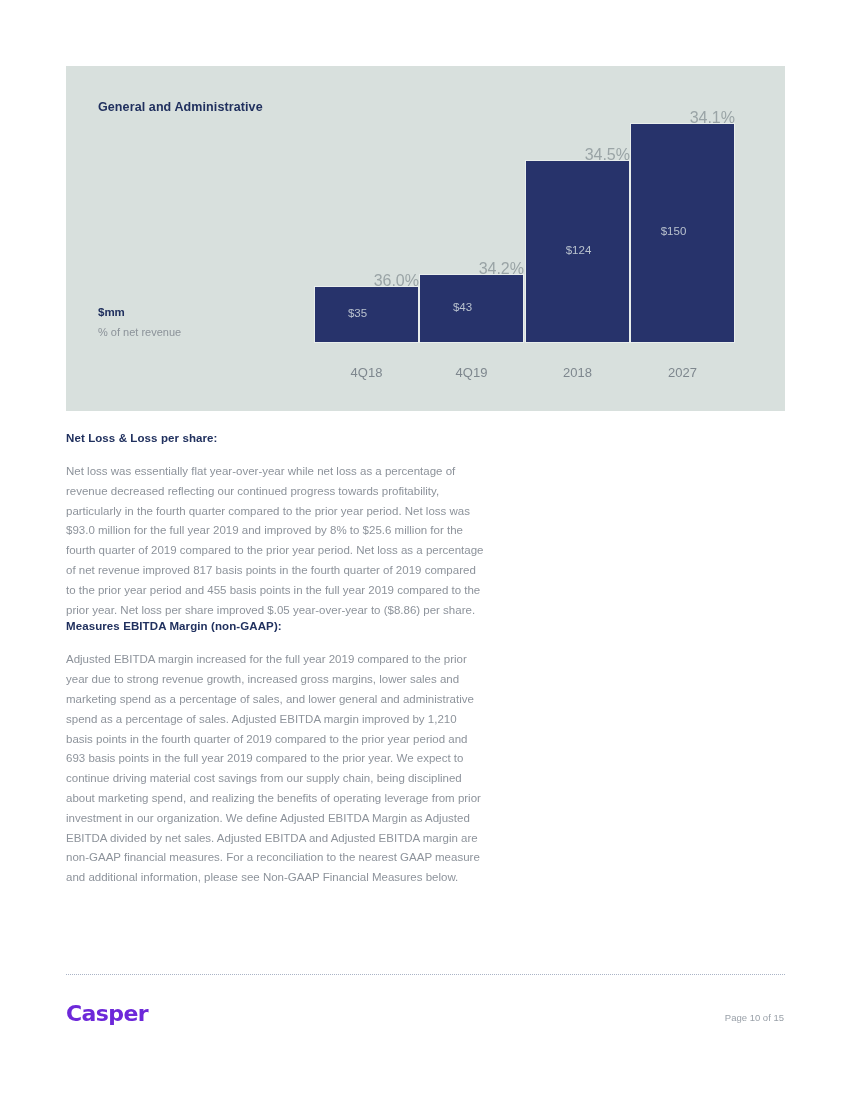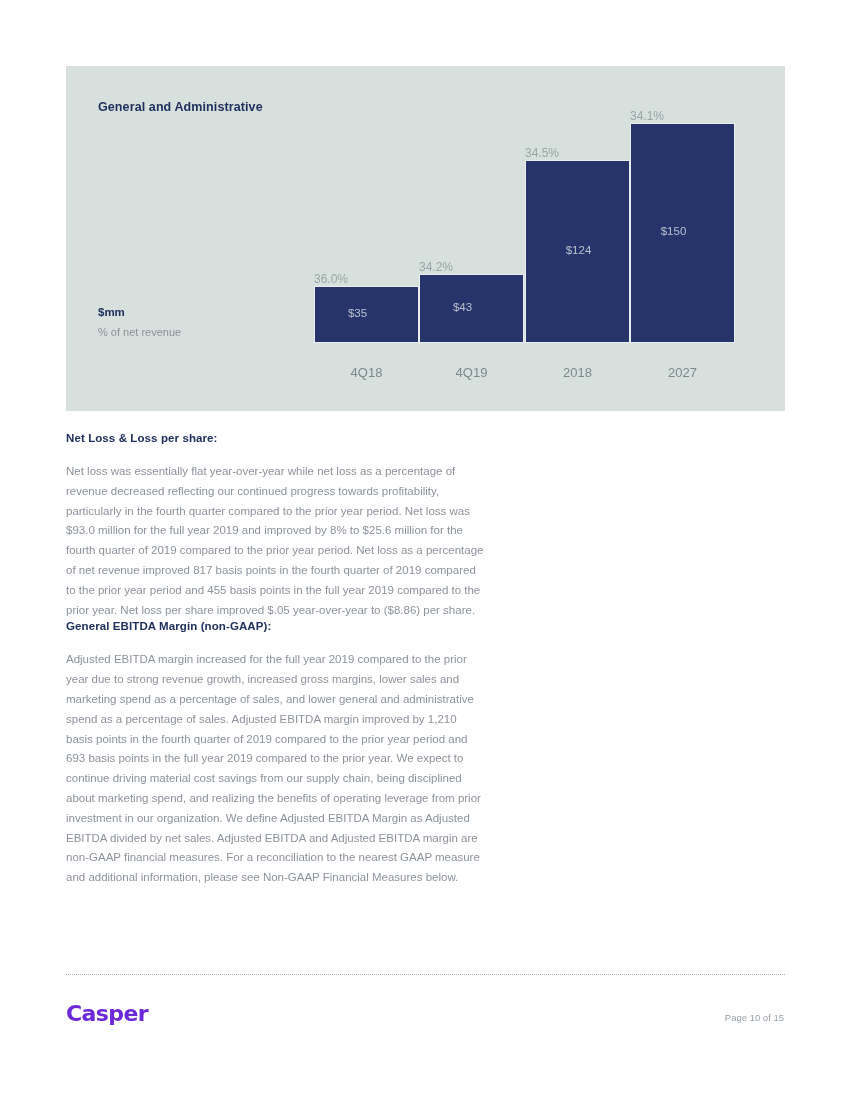--- a/index.html
+++ b/index.html
@@ -56,22 +56,22 @@
   .bar-value {
     position:absolute;
     left:0; width:87px;
     text-align:center;
     font-size:11.5px;
     color:#b9c2ce;
   }
   .bar-pct {
     position:absolute;
     left:0; width:105px;
-    text-align:left;
-    font-size:12px;
+    text-align:right;
+    font-size:16px;
     color:#9aa4a6;
   }
   .bar-cat {
     position:absolute;
     left:0; width:105px;
     text-align:center;
     font-size:13px;
     color:#7e878e;
   }
 
@@ -163,21 +163,21 @@
 </div>
 
 <div class="content">
 
   <div>
     <div class="sec-head">Net Loss &amp; Loss per share:</div>
     <p class="sec-body">Net loss was essentially flat year-over-year while net loss as a percentage of revenue decreased reflecting our continued progress towards profitability, particularly in the fourth quarter compared to the prior year period. Net loss was $93.0 million for the full year 2019 and improved by 8% to $25.6 million for the fourth quarter of 2019 compared to the prior year period. Net loss as a percentage of net revenue improved 817 basis points in the fourth quarter of 2019 compared to the prior year period and 455 basis points in the full year 2019 compared to the prior year. Net loss per share improved $.05 year-over-year to ($8.86) per share.</p>
   </div>
 
   <div>
-    <div class="sec-head">General EBITDA Margin (non-GAAP):</div>
+    <div class="sec-head">Measures EBITDA Margin (non-GAAP):</div>
     <p class="sec-body">Adjusted EBITDA margin increased for the full year 2019 compared to the prior year due to strong revenue growth, increased gross margins, lower sales and marketing spend as a percentage of sales, and lower general and administrative spend as a percentage of sales. Adjusted EBITDA margin improved by 1,210 basis points in the fourth quarter of 2019 compared to the prior year period and 693 basis points in the full year 2019 compared to the prior year. We expect to continue driving material cost savings from our supply chain, being disciplined about marketing spend, and realizing the benefits of operating leverage from prior investment in our organization. We define Adjusted EBITDA Margin as Adjusted EBITDA divided by net sales. Adjusted EBITDA and Adjusted EBITDA margin are non-GAAP financial measures. For a reconciliation to the nearest GAAP measure and additional information, please see Non-GAAP Financial Measures below.</p>
   </div>
 
 </div>
 
 <div class="divider"></div>
 <div class="logo">Casper</div>
 <div class="page-num">Page 10 of 15</div>
 
 </body></html>

